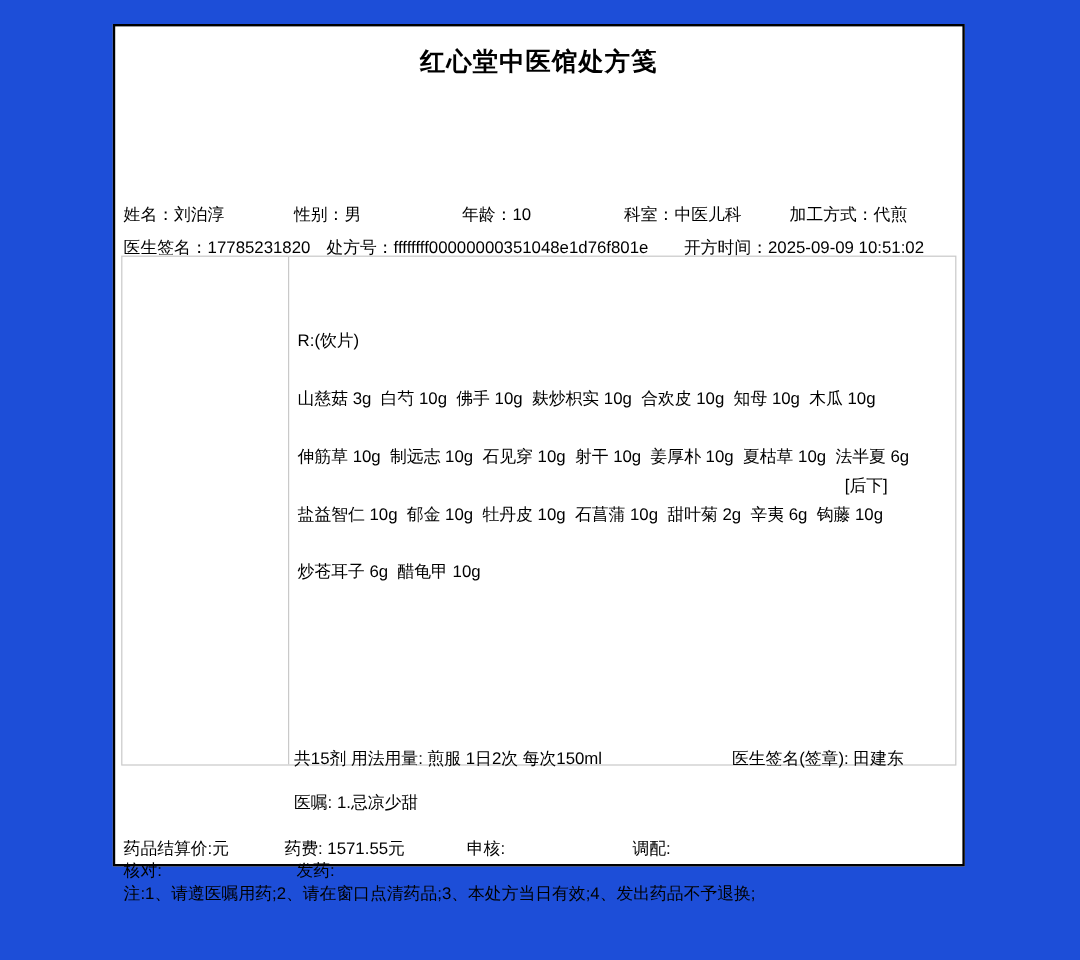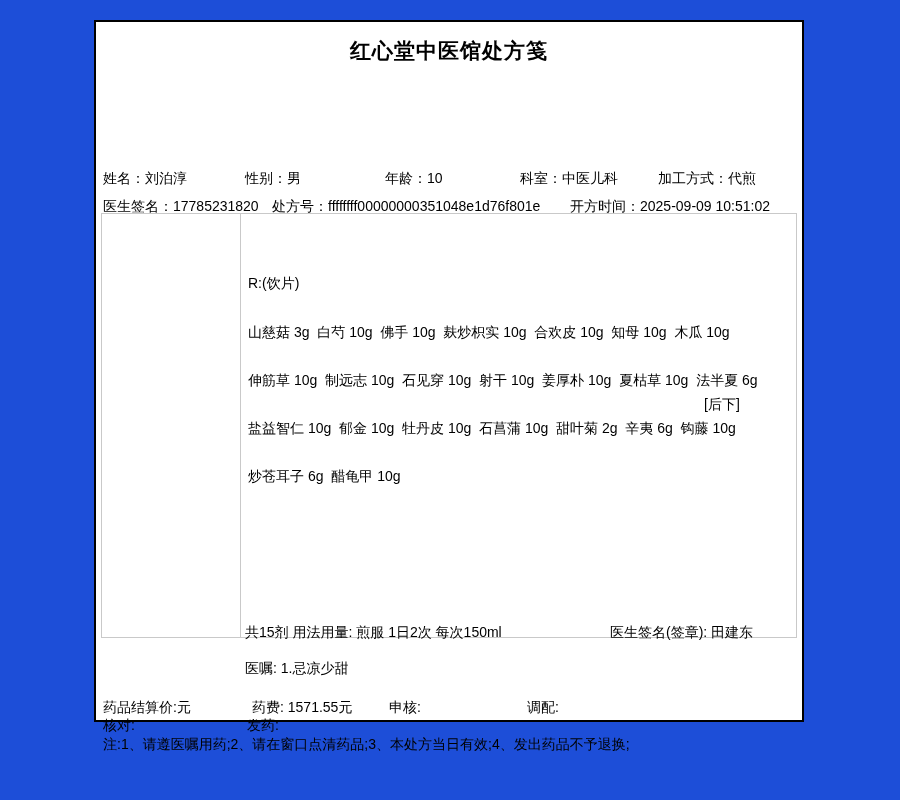--- a/index.html
+++ b/index.html
@@ -43,21 +43,21 @@
   <div class="f" style="left:248px; top:324px;">伸筋草 10g  制远志 10g  石见穿 10g  射干 10g  姜厚朴 10g  夏枯草 10g  法半夏 6g</div>
   <div class="f" style="left:704px; top:348px;">[后下]</div>
   <div class="f" style="left:248px; top:372px;">盐益智仁 10g  郁金 10g  牡丹皮 10g  石菖蒲 10g  甜叶菊 2g  辛夷 6g  钩藤 10g</div>
   <div class="f" style="left:248px; top:420px;">炒苍耳子 6g  醋龟甲 10g</div>
 
   <div class="f" style="left:245px; top:576px;">共15剂 用法用量: 煎服 1日2次 每次150ml</div>
   <div class="f" style="left:245px; top:612px;">医嘱: 1.忌凉少甜</div>
   <div class="f" style="left:610px; top:576px;"><span>医生签名(签章): </span><span>田建东</span></div>
 
   <div class="f" style="left:103px; top:651px;">药品结算价:元</div>
-  <div class="f" style="left:252px; top:651px;"><span>药费: </span><span>1571.55元</span></div>
+  <div class="f" style="left:237px; top:651px;"><span>药费: </span><span>1571.55元</span></div>
   <div class="f" style="left:389px; top:651px;">申核:</div>
   <div class="f" style="left:527px; top:651px;">调配:</div>
 
   <div class="f" style="left:103px; top:669px;">核对:</div>
   <div class="f" style="left:247px; top:669px;">发药:</div>
 
   <div class="f note-line" style="left:103px; top:688px;">注:1、请遵医嘱用药;2、请在窗口点清药品;3、本处方当日有效;4、发出药品不予退换;</div>
 
 </div>
 

